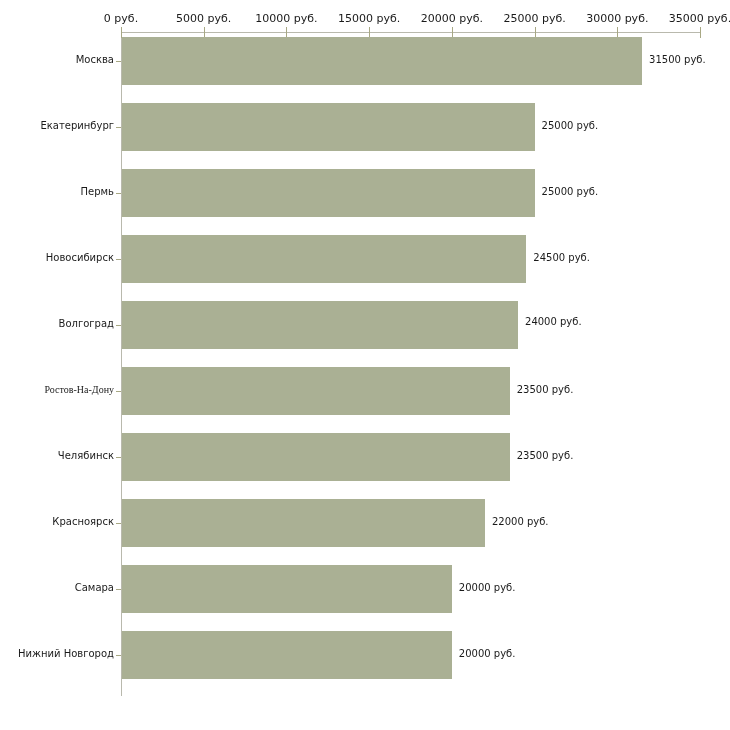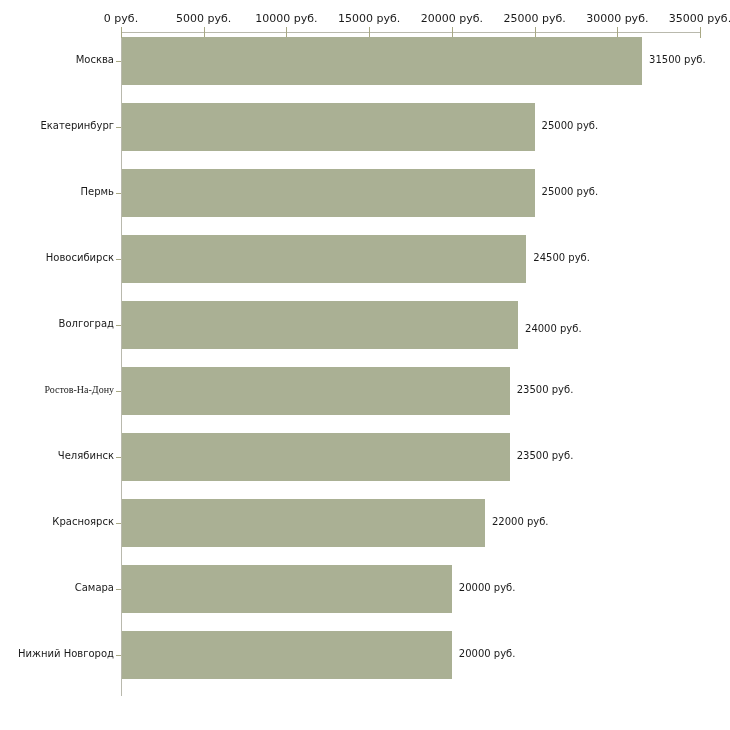--- a/index.html
+++ b/index.html
@@ -144,21 +144,21 @@
   <div id="bars">
       <div class="bar" style="top: 37px; width: 520.1px; background: rgb(170, 176, 148);"></div>
       <div class="bar-value" style="left: 649.1px; top: 54px;">31500 руб.</div>
       <div class="bar" style="top: 103px; width: 412.571px; background: rgb(170, 176, 148);"></div>
       <div class="bar-value" style="left: 541.571px; top: 120px;">25000 руб.</div>
       <div class="bar" style="top: 169px; width: 412.571px; background: rgb(170, 176, 148);"></div>
       <div class="bar-value" style="left: 541.571px; top: 186px;">25000 руб.</div>
       <div class="bar" style="top: 235px; width: 404.3px; background: rgb(170, 176, 148);"></div>
       <div class="bar-value" style="left: 533.3px; top: 252px;">24500 руб.</div>
       <div class="bar" style="top: 301px; width: 396.029px; background: rgb(170, 176, 148);"></div>
-      <div class="bar-value" style="left: 525.029px; top: 323px;">24000 руб.</div>
+      <div class="bar-value" style="left: 525.029px; top: 316px;">24000 руб.</div>
       <div class="bar" style="top: 367px; width: 387.757px; background: rgb(170, 176, 148);"></div>
       <div class="bar-value" style="left: 516.757px; top: 384px;">23500 руб.</div>
       <div class="bar" style="top: 433px; width: 387.757px; background: rgb(170, 176, 148);"></div>
       <div class="bar-value" style="left: 516.757px; top: 450px;">23500 руб.</div>
       <div class="bar" style="top: 499px; width: 362.943px; background: rgb(170, 176, 148);"></div>
       <div class="bar-value" style="left: 491.943px; top: 516px;">22000 руб.</div>
       <div class="bar" style="top: 565px; width: 329.857px; background: rgb(170, 176, 148);"></div>
       <div class="bar-value" style="left: 458.857px; top: 582px;">20000 руб.</div>
       <div class="bar" style="top: 631px; width: 329.857px; background: rgb(170, 176, 148);"></div>
       <div class="bar-value" style="left: 458.857px; top: 648px;">20000 руб.</div>

